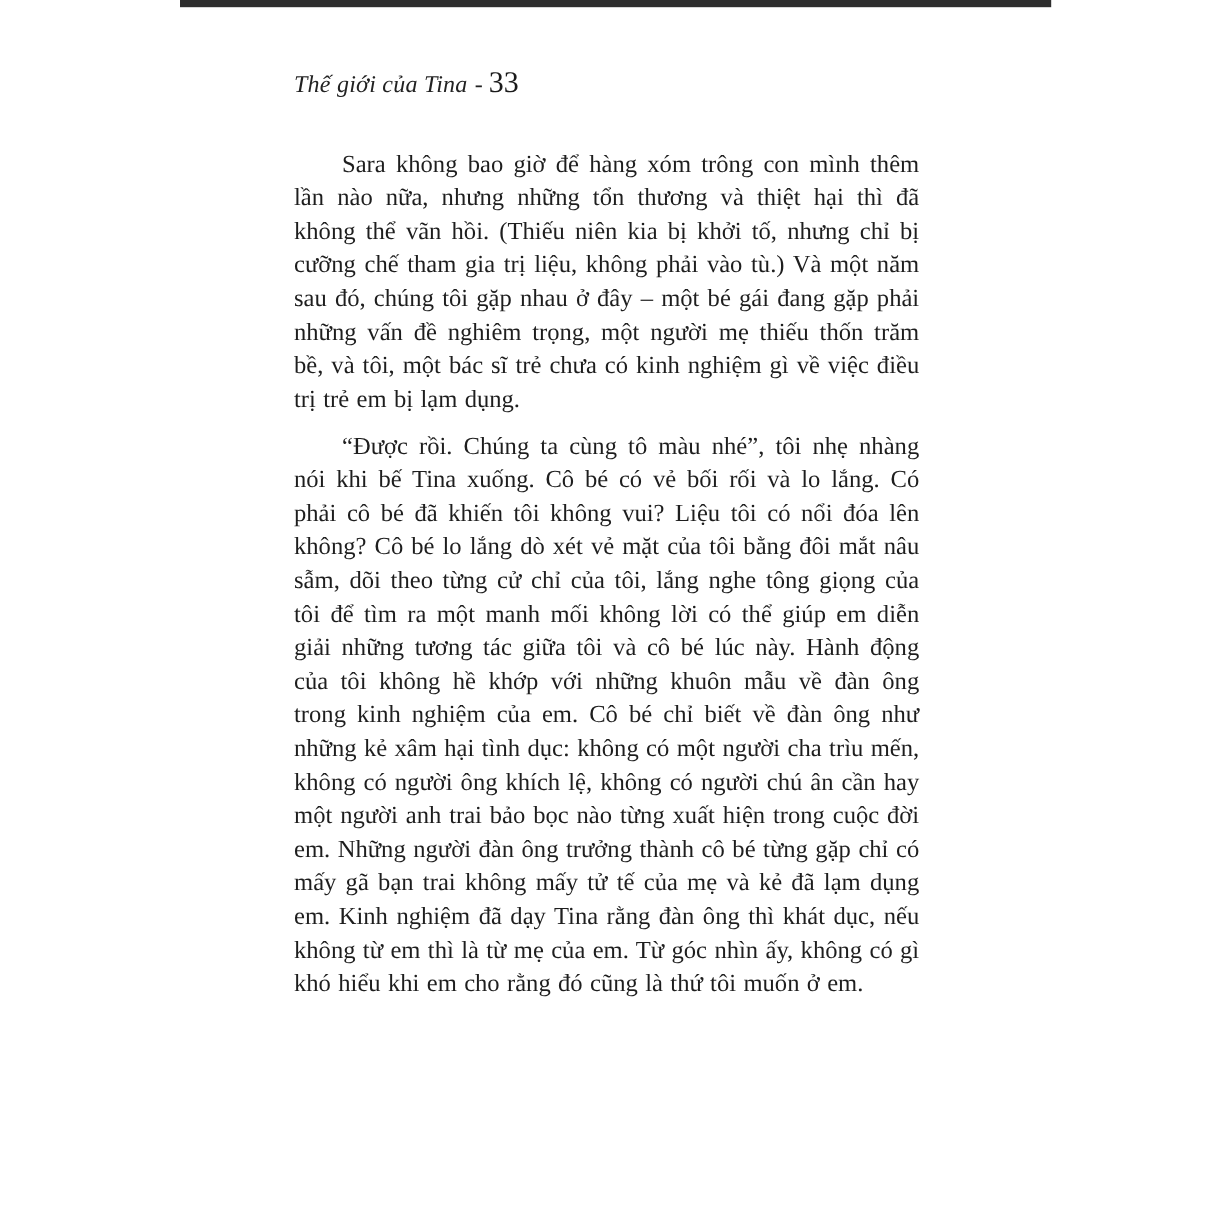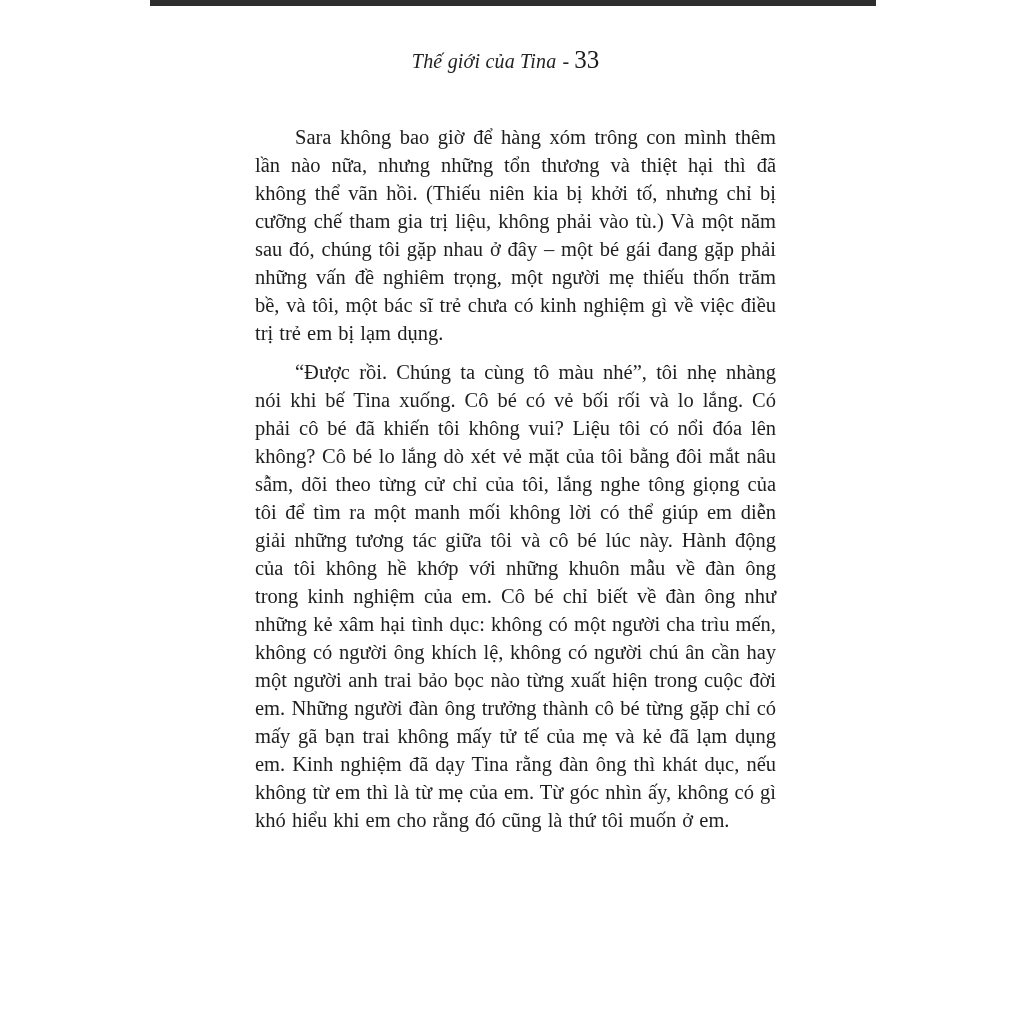--- a/index.html
+++ b/index.html
@@ -19,23 +19,23 @@
     position: absolute;
     left: 150px;
     top: 0;
     width: 726px;
     height: 6px;
     background: #2e2e2e;
   }
   .page-header {
     position: absolute;
     left: 245px;
-    top: 46px;
+    top: 56px;
     width: 521px;
-    text-align: center;
+    text-align: left;
     white-space: nowrap;
   }
   .running-title {
     font-style: italic;
     font-size: 20px;
     letter-spacing: 0.2px;
     color: #222222;
   }
   .header-separator {
     font-style: italic;
@@ -46,21 +46,20 @@
   .page-number {
     font-style: normal;
     font-size: 25px;
     color: #1a1a1a;
   }
   .body-text {
     position: absolute;
     left: 245px;
     top: 123px;
     width: 521px;
-    margin-left: 10px;
   }
   .body-text p {
     margin: 0 0 11px 0;
     font-size: 20.5px;
     line-height: 28px;
     text-align: justify;
     text-indent: 40px;
     color: #1e1e1e;
     word-spacing: 1px;
   }

